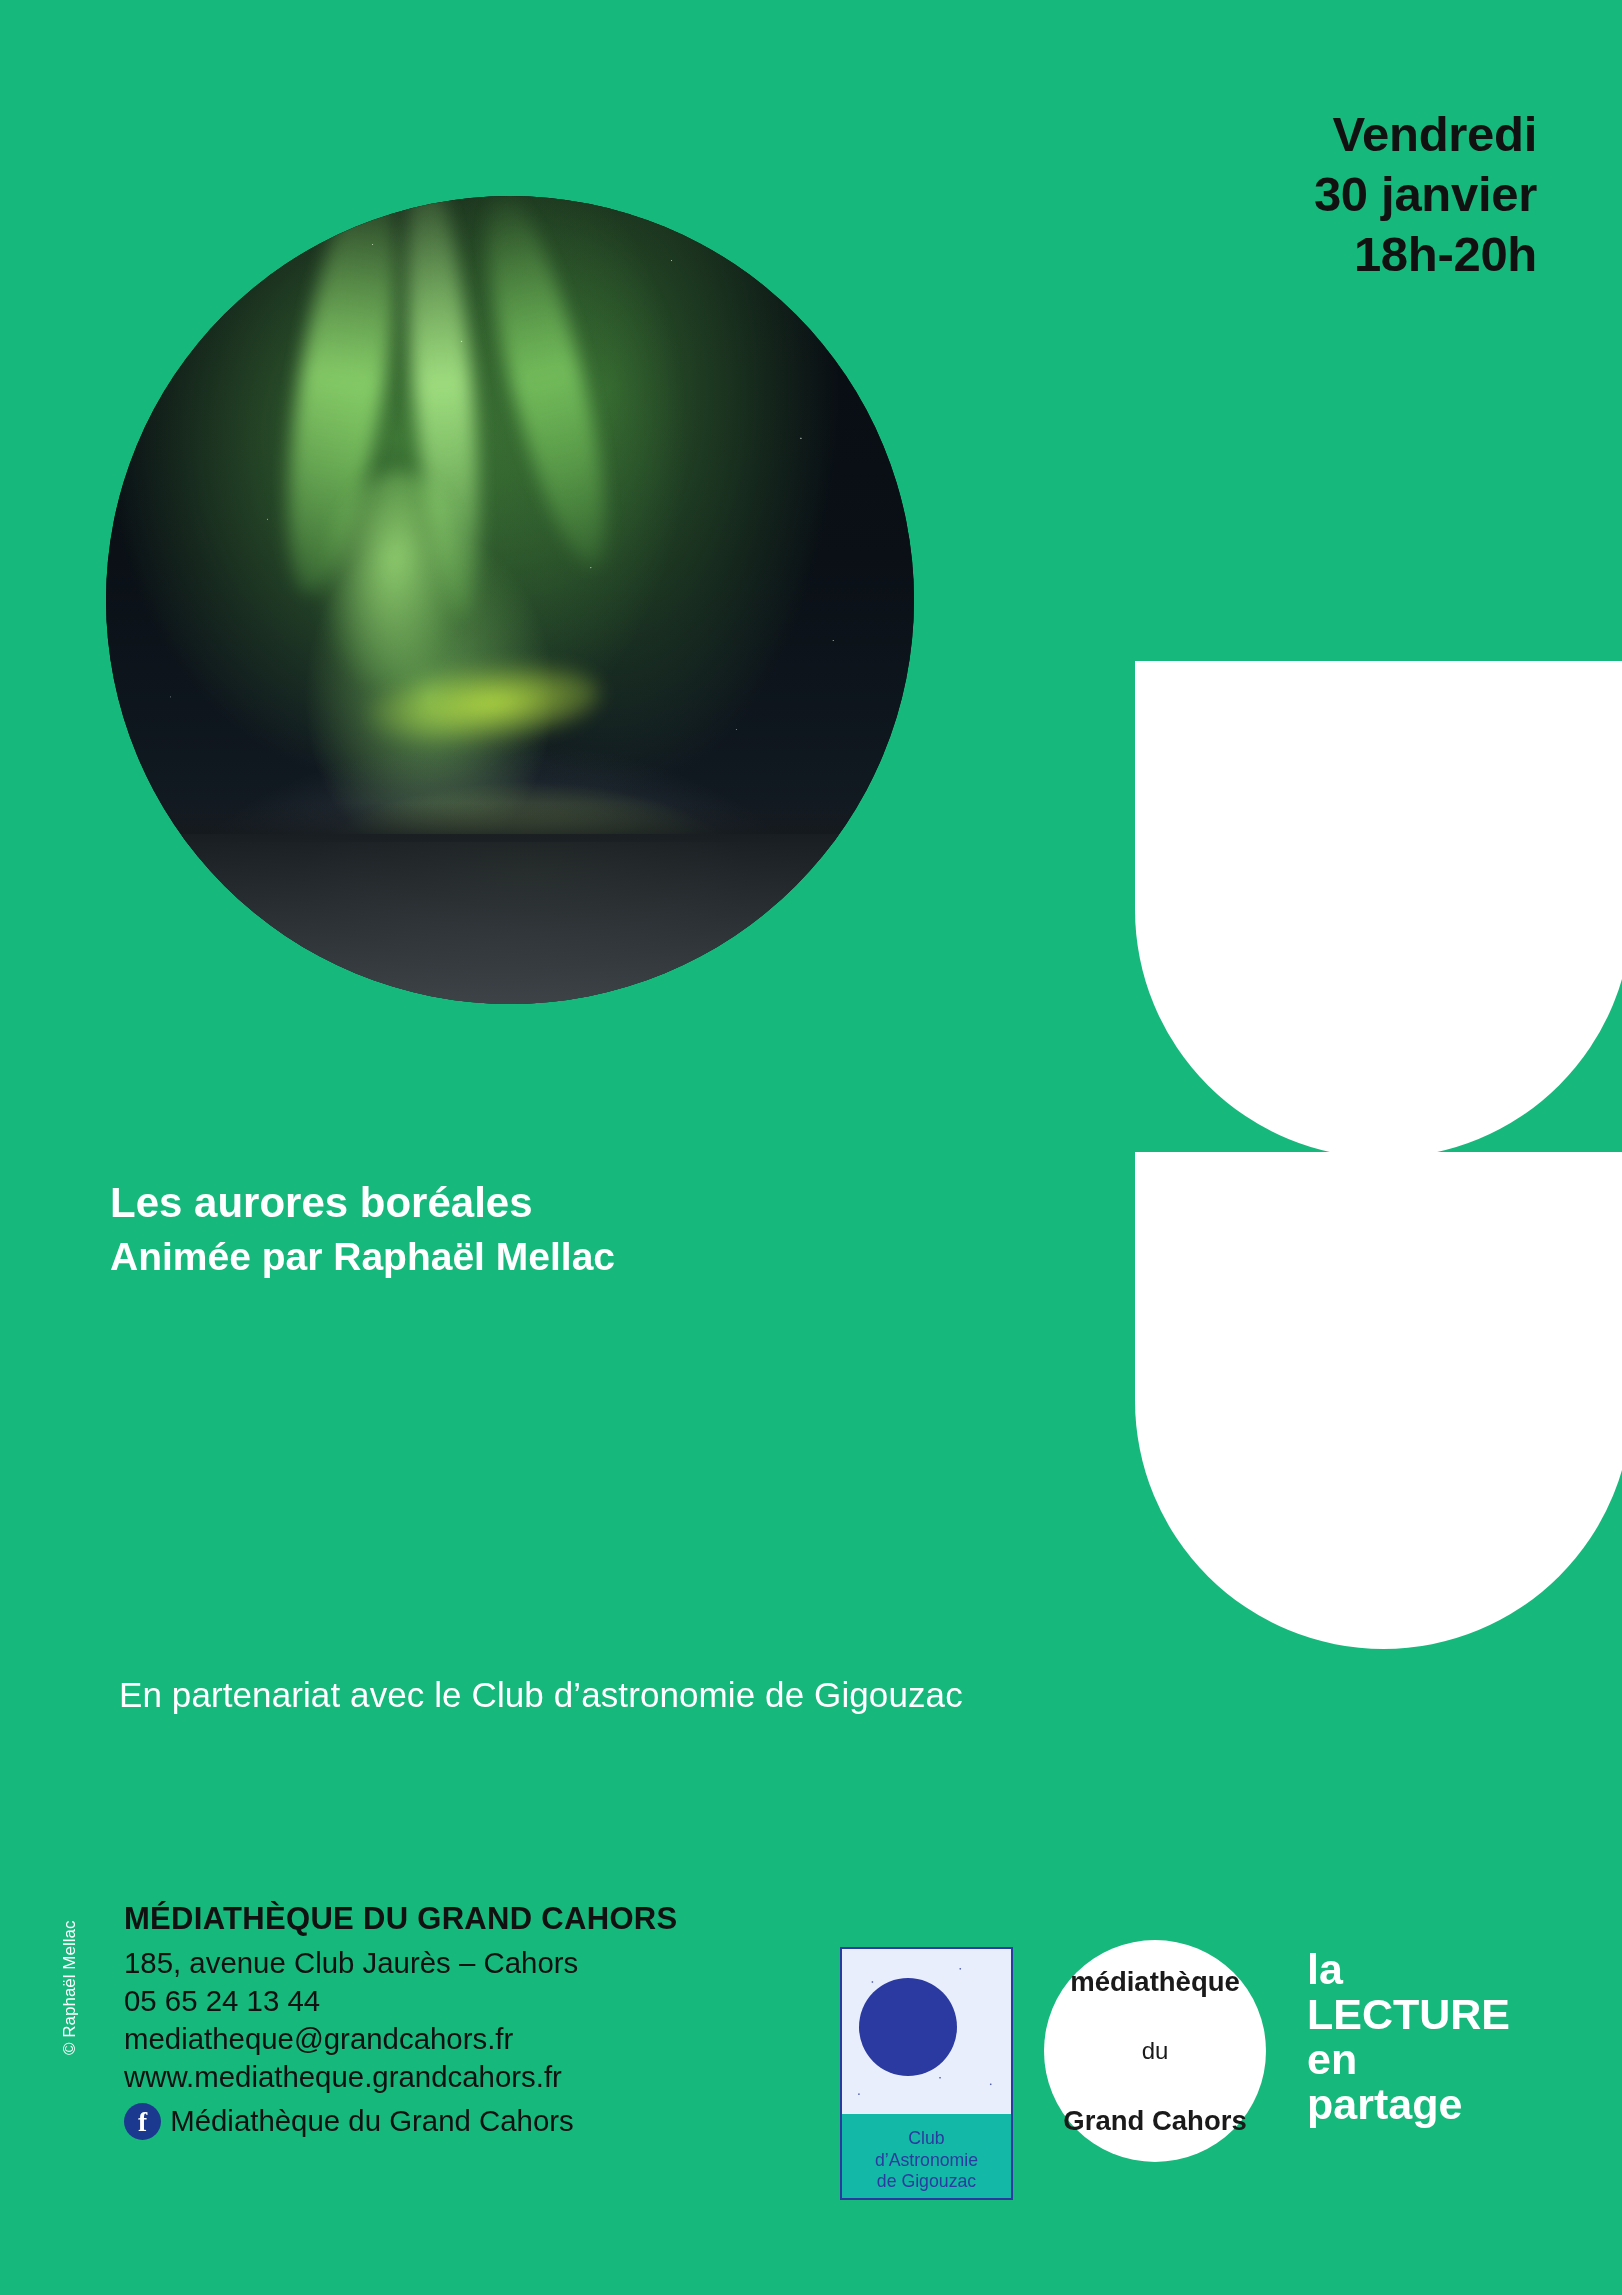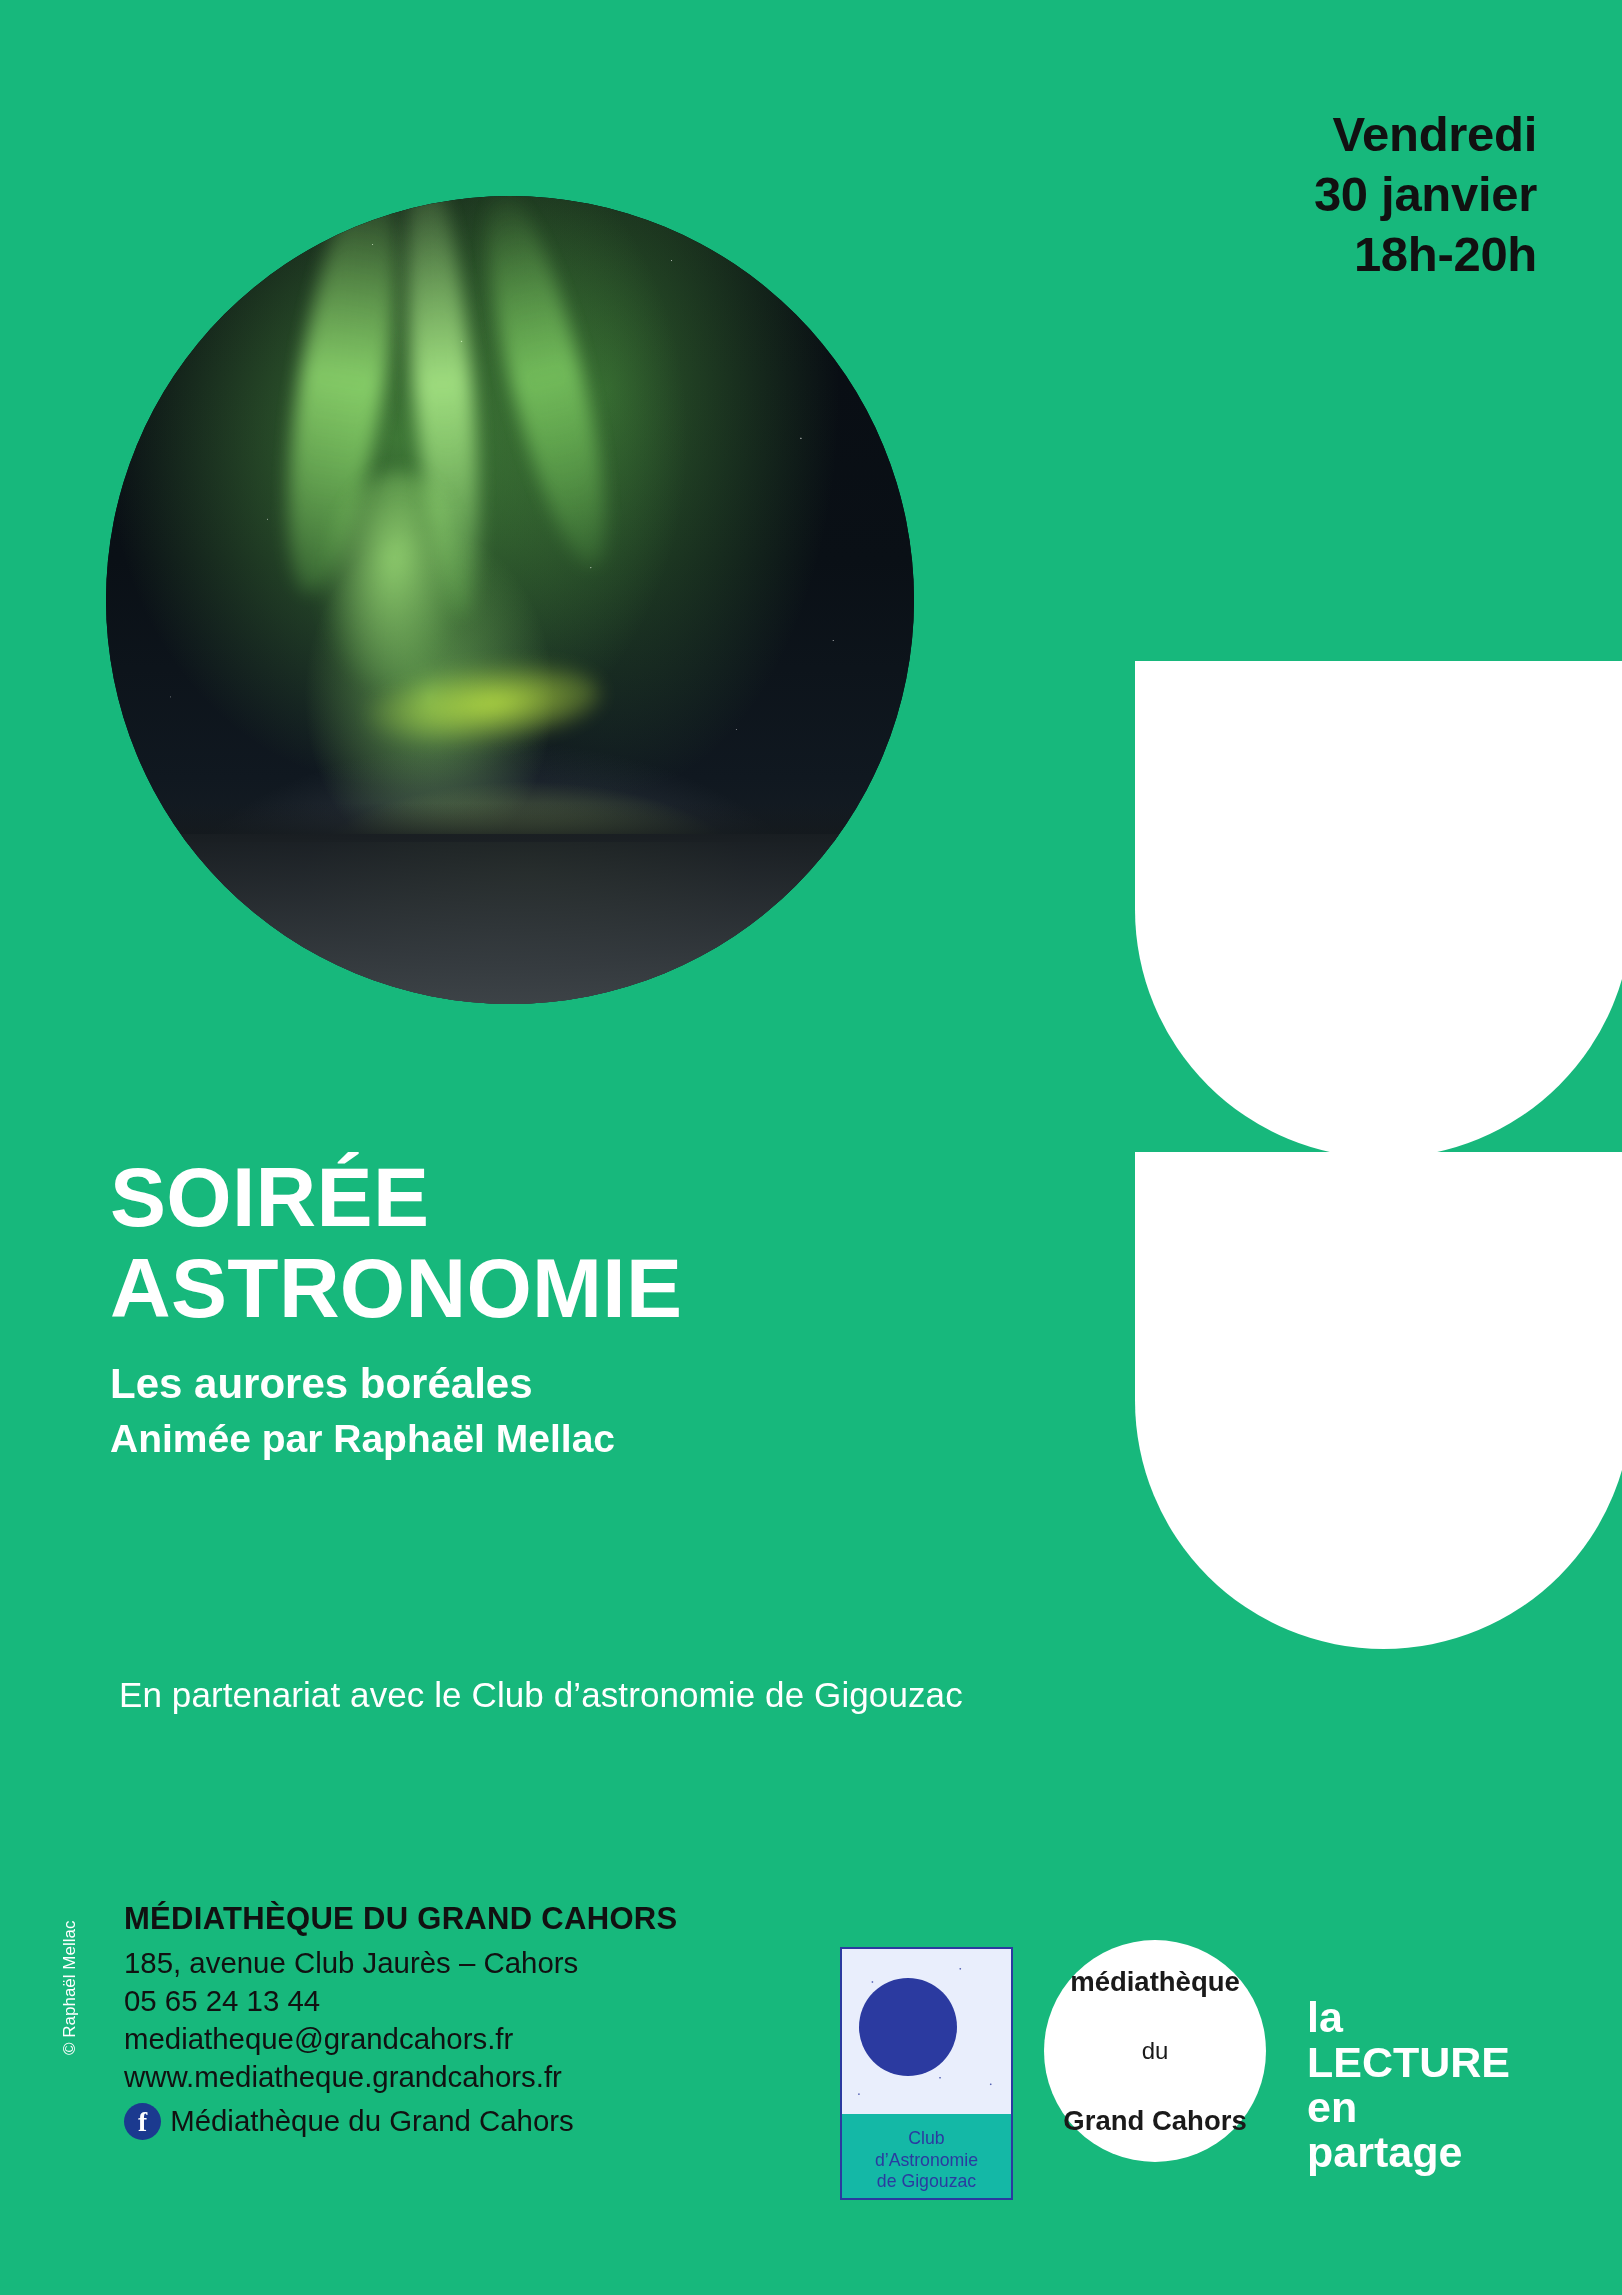--- a/index.html
+++ b/index.html
@@ -323,21 +323,21 @@
   .lecture {
     position: absolute;
     left: 1307px;
     top: 1947px;
     z-index: 3;
     color: #ffffff;
     font-weight: bold;
     line-height: 1.05;
   }
   .lecture div { display: block; }
-  .l-1 { font-size: 43px; margin-top: 48px; }
+  .l-1 { font-size: 43px; }
   .l-2 { font-size: 43px; }
   .l-3 { font-size: 43px; }
   .l-4 { font-size: 43px; }
 </style>
 </head>
 <body>
 
 <div class="poster">
 
   <div class="deco-circle deco-circle-top"></div>
@@ -355,22 +355,20 @@
     <div class="aurora-band band-a"></div>
     <div class="aurora-band band-b"></div>
     <div class="aurora-band band-c"></div>
     <div class="aurora-band band-d"></div>
     <div class="aurora-band band-e"></div>
     <div class="ridge"></div>
     <div class="horizon"></div>
   </div>
 
   <div class="title-block">
-    <h1 class="title-main">SOIRÉE
-ASTRONOMIE</h1>
     <div class="subtitle">Les aurores boréales</div>
     <div class="presenter">Animée par Raphaël Mellac</div>
   </div>
 
   <div class="partner-line">En partenariat avec le Club d’astronomie de Gigouzac</div>
 
   <div class="contact">
     <div class="contact-title">MÉDIATHÈQUE DU GRAND CAHORS</div>
     <div class="contact-line">185, avenue Club Jaurès – Cahors</div>
     <div class="contact-line">05 65 24 13 44</div>

